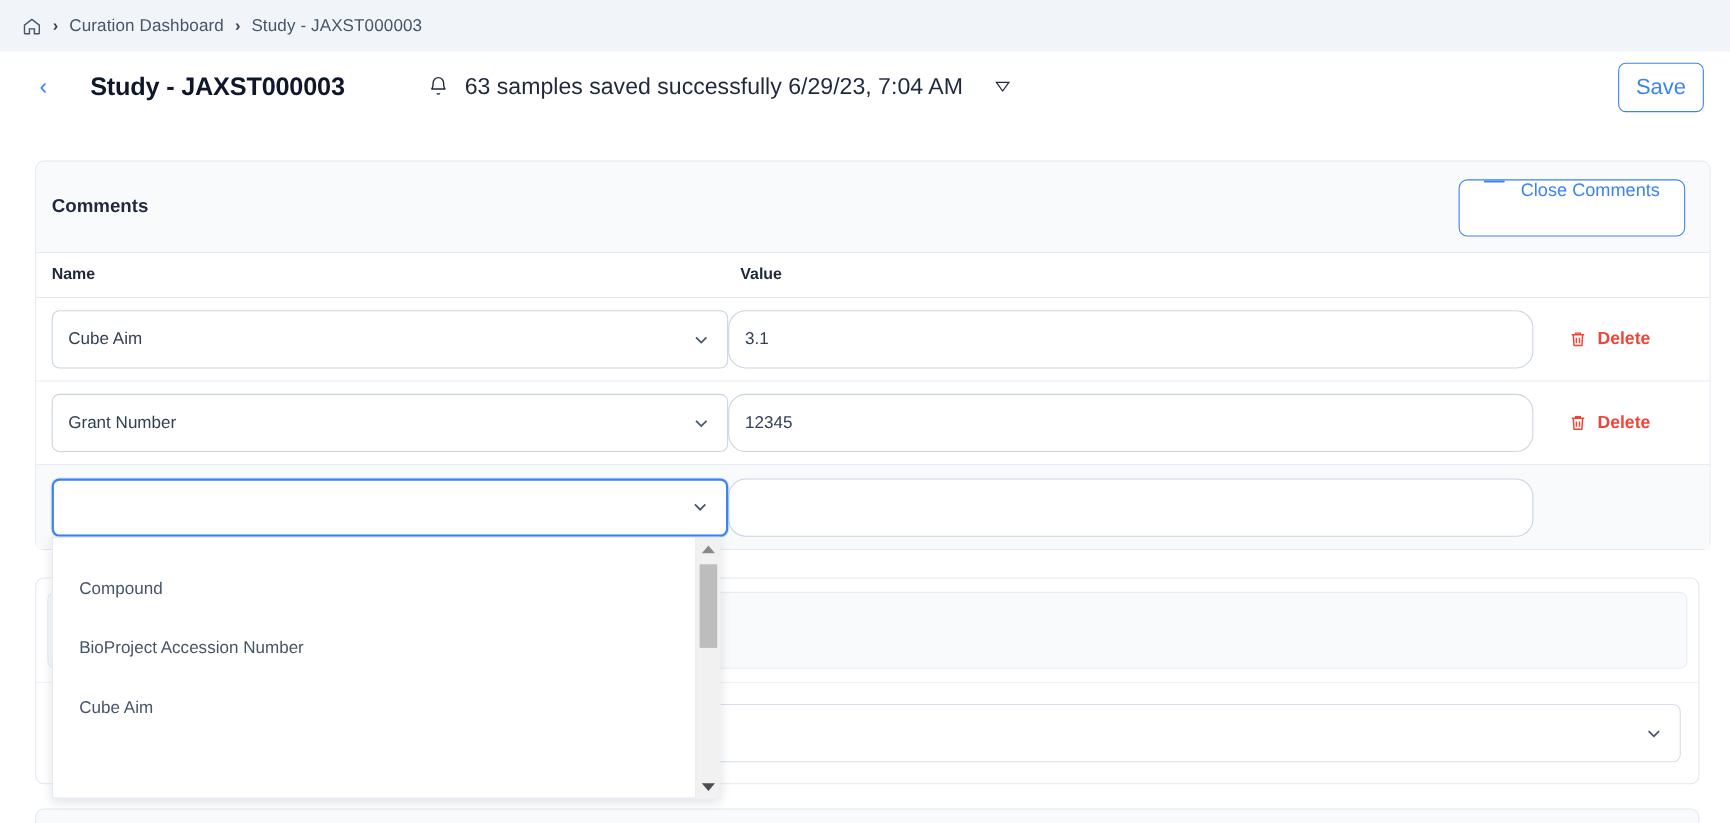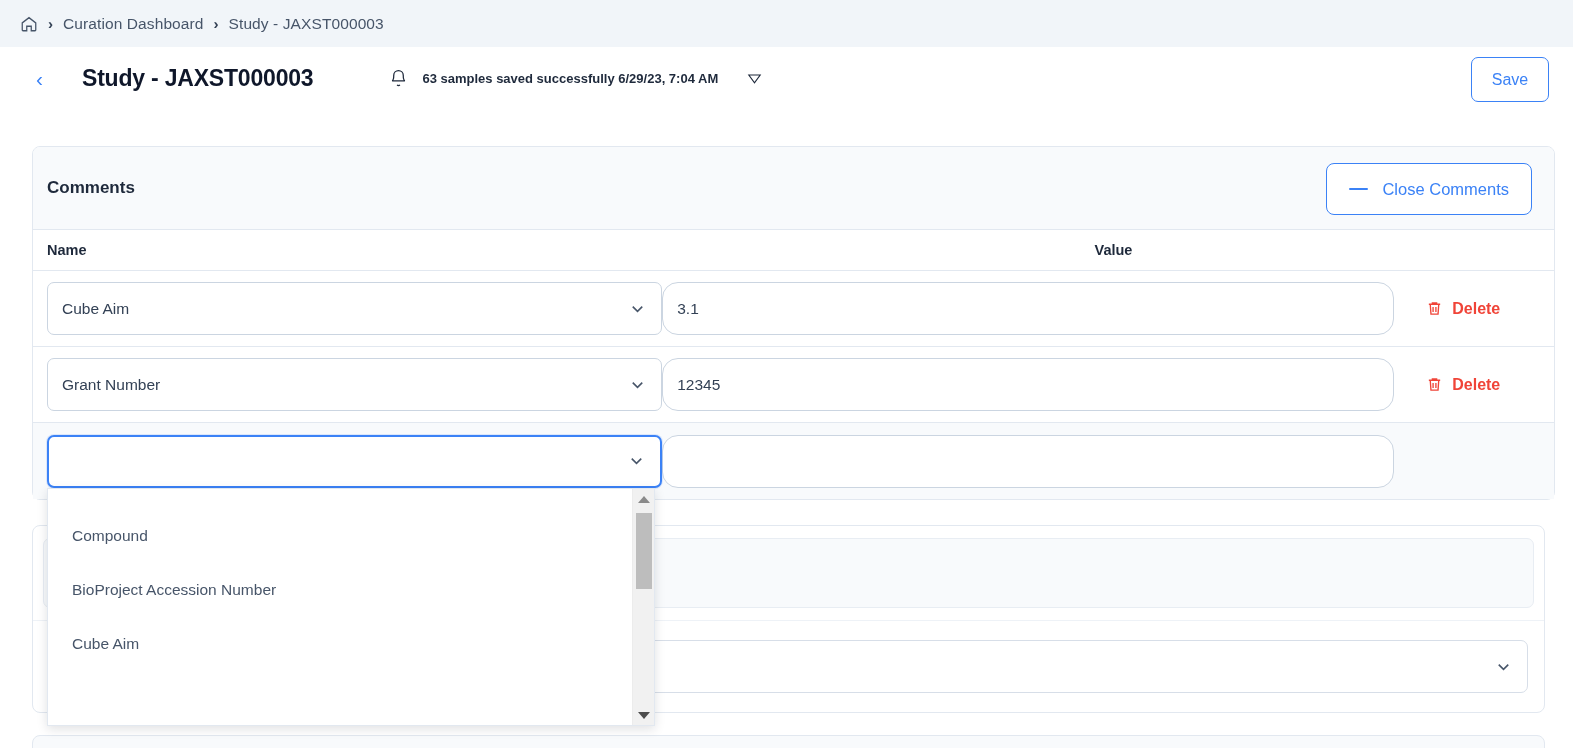--- a/index.html
+++ b/index.html
@@ -66,42 +66,41 @@
     margin-left: 2px;
   }
   .notif-wrap {
     display: flex;
     align-items: center;
     gap: 14px;
     margin-left: 76px;
   }
   .bell-icon { width: 19px; height: 19px; display: block; color: #1e293b; }
   .notif-text {
-    font-size: 13px;
+    font-size: 21px;
     color: #1e293b;
     white-space: nowrap;
-    font-weight: bold;
   }
   .notif-caret {
     margin-left: 14px;
     width: 17px; height: 17px;
     display: block;
     color: #1e293b;
   }
   .save-btn {
     position: absolute;
     right: 24px;
     top: 10px;
     width: 78px;
     height: 45px;
     border: 1.4px solid #3b82f6;
     border-radius: 7px;
     background: #ffffff;
     color: #3b82f6;
-    font-size: 16px;
+    font-size: 20px;
     font-family: inherit;
     cursor: pointer;
   }
 
   
   .card {
     position: absolute;
     left: 32px;
     top: 146px;
     width: 1523px;
@@ -131,41 +130,41 @@
     top: 16px;
     height: 52px;
     padding: 0 22px;
     border: 1.4px solid #3b82f6;
     border-radius: 8px;
     background: #ffffff;
     color: #3b82f6;
     font-size: 16.5px;
     font-family: inherit;
     display: flex;
-    align-items: center;
+    align-items: flex-start;
     gap: 14px;
     cursor: pointer;
   }
   .dash-icon {
     display: inline-block;
     width: 19px;
     height: 2px;
     background: #3b82f6;
     border-radius: 1px;
   }
 
   
   .col-head {
     display: flex;
     height: 41px;
     align-items: center;
     border-bottom: 1px solid #e2e8f0;
   }
   .col-name { width: 640px; padding-left: 14px; }
-  .col-value { flex: 1; text-align: center; }
+  .col-value { flex: 1; }
   .col-head span {
     font-size: 14.5px;
     font-weight: 700;
     color: #1e293b;
   }
 
   .row {
     display: flex;
     align-items: center;
     height: 76px;

